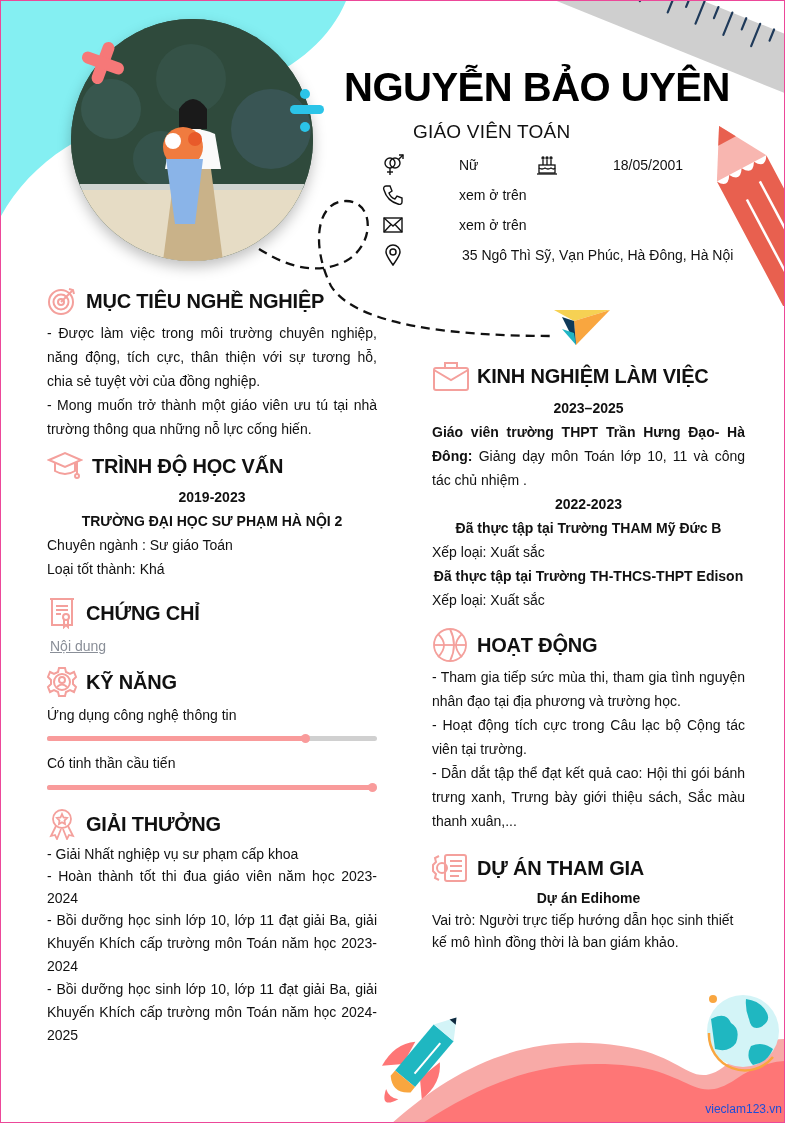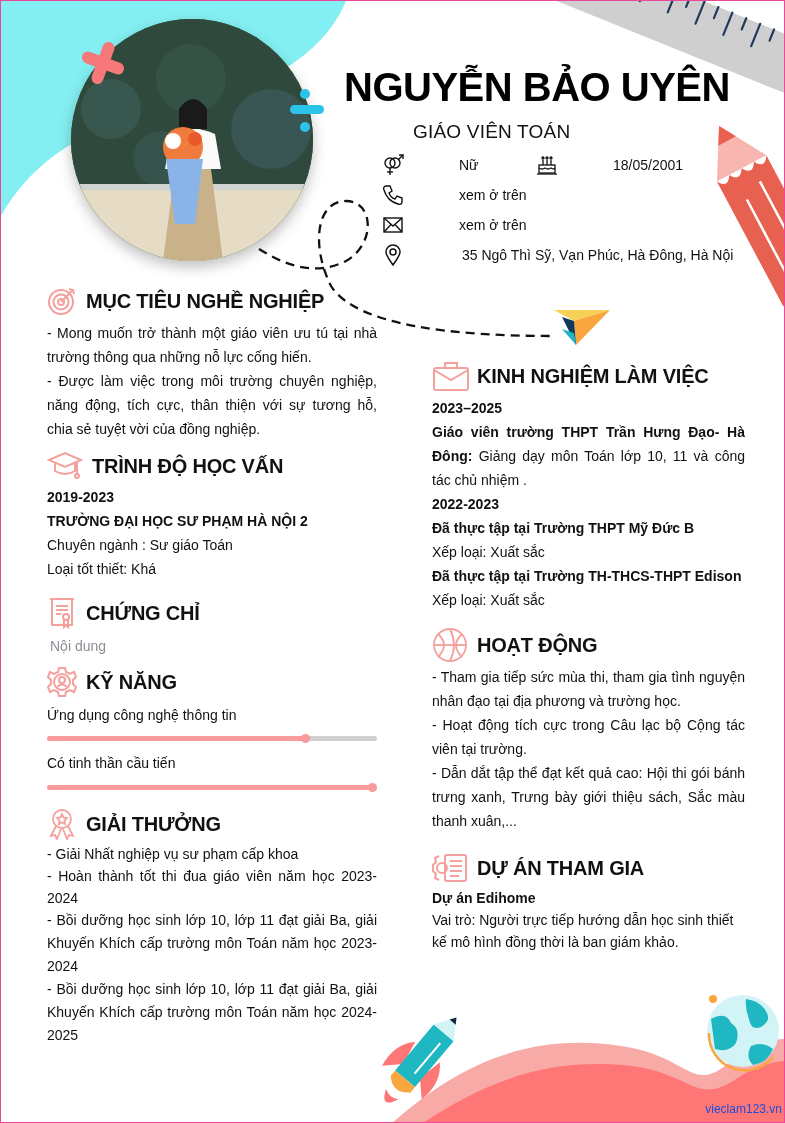--- a/index.html
+++ b/index.html
@@ -13,22 +13,22 @@
   .role { position: absolute; left: 412px; top: 120px; font-size: 19px; color: #111; letter-spacing: 0.2px; }
 
   .info-row { position: absolute; display: flex; align-items: center; font-size: 14px; color: #111; gap: 46px; }
   .info-row .ic { width: 22px; height: 22px; margin-right: 9px; display: inline-flex; align-items: center; justify-content: center; }
 
   .sec-title { position: absolute; display: flex; align-items: center; font-size: 20px; font-weight: bold; color: #111; white-space: nowrap; letter-spacing: -0.2px; }
   .sec-title .sic { width: 32px; height: 32px; margin-right: 8px; display: inline-flex; align-items: center; justify-content: center; }
 
   .txt { position: absolute; font-size: 14px; line-height: 24px; color: #111; text-align: justify; }
   .txt p { margin: 0; }
-  .b { font-weight: bold; }
-  .muted { color: #8a8f98; }
+  .b { font-weight: bold; text-align: center; }
+  .muted { color: #8a8f98; text-decoration: underline; }
 
   .bar { position: absolute; height: 5px; border-radius: 3px; background: #d0d0d0; }
   .bar .fill { position: absolute; left: 0; top: 0; height: 5px; border-radius: 3px; background: #f99b9b; }
   .bar .knob { position: absolute; top: -2px; width: 9px; height: 9px; border-radius: 50%; background: #f99b9b; }
 
   .footer-brand { position: absolute; right: 2px; bottom: 6px; font-size: 12px; color: #1d4ed8; }
 </style>
 </head>
 <body>
 
@@ -179,40 +179,40 @@
         <circle cx="14" cy="16" r="12"></circle>
           <circle cx="14" cy="16" r="7.5"></circle>
           <circle cx="14" cy="16" r="3"></circle>
         <line x1="14" y1="16" x2="26" y2="4"></line>
           <polyline points="22,3 26,4 27,8"></polyline>
       </svg>
     </span>
     <span>MỤC TIÊU NGHỀ NGHIỆP</span>
   </div>
   <div class="txt" style="left:46px;top:320px;width:330px">
+    <p>- Được làm việc trong môi trường chuyên nghiệp, năng động, tích cực, thân thiện với sự tương hỗ, chia sẻ tuyệt vời của đồng nghiệp.</p>
     <p>- Mong muốn trở thành một giáo viên ưu tú tại nhà trường thông qua những nỗ lực cống hiến.</p>
-    <p>- Được làm việc trong môi trường chuyên nghiệp, năng động, tích cực, thân thiện với sự tương hỗ, chia sẻ tuyệt vời của đồng nghiệp.</p>
   </div>
 
   <div class="sec-title" style="left:45px;top:449px">
     <span class="sic" style="width:38px">
       <svg width="36" height="32" viewBox="0 0 36 32" fill="none" stroke="#f4a09c" stroke-width="2">
         <polygon points="2,10 18,3 34,10 18,17"></polygon>
           <path d="M8 13 L8 21 Q18 27 28 21 L28 13"></path>
         <line x1="30" y1="11" x2="30" y2="24"></line>
           <circle cx="30" cy="26" r="2"></circle>
       </svg>
     </span>
     <span>TRÌNH ĐỘ HỌC VẤN</span>
   </div>
   <div class="txt" style="left:46px;top:484px;width:330px;text-align:left">
     <p class="b">2019-2023</p>
     <p class="b">TRƯỜNG ĐẠI HỌC SƯ PHẠM HÀ NỘI 2</p>
     <p>Chuyên ngành : Sư giáo Toán</p>
-    <p>Loại tốt thiết: Khá</p>
+    <p>Loại tốt thành: Khá</p>
   </div>
 
   <div class="sec-title" style="left:45px;top:596px">
     <span class="sic">
       <svg width="28" height="32" viewBox="0 0 28 32" fill="none" stroke="#f4a09c" stroke-width="2">
         <rect x="4" y="2" width="20" height="26"></rect>
           <line x1="2" y1="2" x2="26" y2="2"></line>
         <line x1="8" y1="9" x2="20" y2="9"></line>
           <line x1="8" y1="13" x2="20" y2="13"></line>
           <line x1="8" y1="17" x2="13" y2="17"></line>
@@ -271,21 +271,21 @@
           <rect x="13" y="3" width="12" height="5"></rect>
         <polyline points="2,10 19,20 36,10"></polyline>
       </svg>
     </span>
     <span>KINH NGHIỆM LÀM VIỆC</span>
   </div>
   <div class="txt" style="left:431px;top:395px;width:313px">
     <p class="b">2023–2025</p>
     <p><span class="b">Giáo viên trường THPT Trần Hưng Đạo- Hà Đông:</span><span> Giảng dạy  môn Toán lớp 10, 11 và công tác chủ nhiệm .</span></p>
     <p class="b">2022-2023</p>
-    <p class="b">Đã thực tập tại Trường THPT Mỹ Đức B</p>
+    <p class="b">Đã thực tập tại Trường THAM Mỹ Đức B</p>
     <p>Xếp loại: Xuất sắc</p>
     <p class="b">Đã thực tập tại Trường TH-THCS-THPT Edison</p>
     <p>Xếp loại: Xuất sắc</p>
   </div>
 
   <div class="sec-title" style="left:430px;top:628px">
     <span class="sic" style="width:38px;margin-right:8px">
       <svg width="36" height="36" viewBox="0 0 36 36" fill="none" stroke="#f4a09c" stroke-width="1.8">
         <circle cx="18" cy="18" r="16"></circle>
           <path d="M6 7 Q18 18 6 30"></path>

